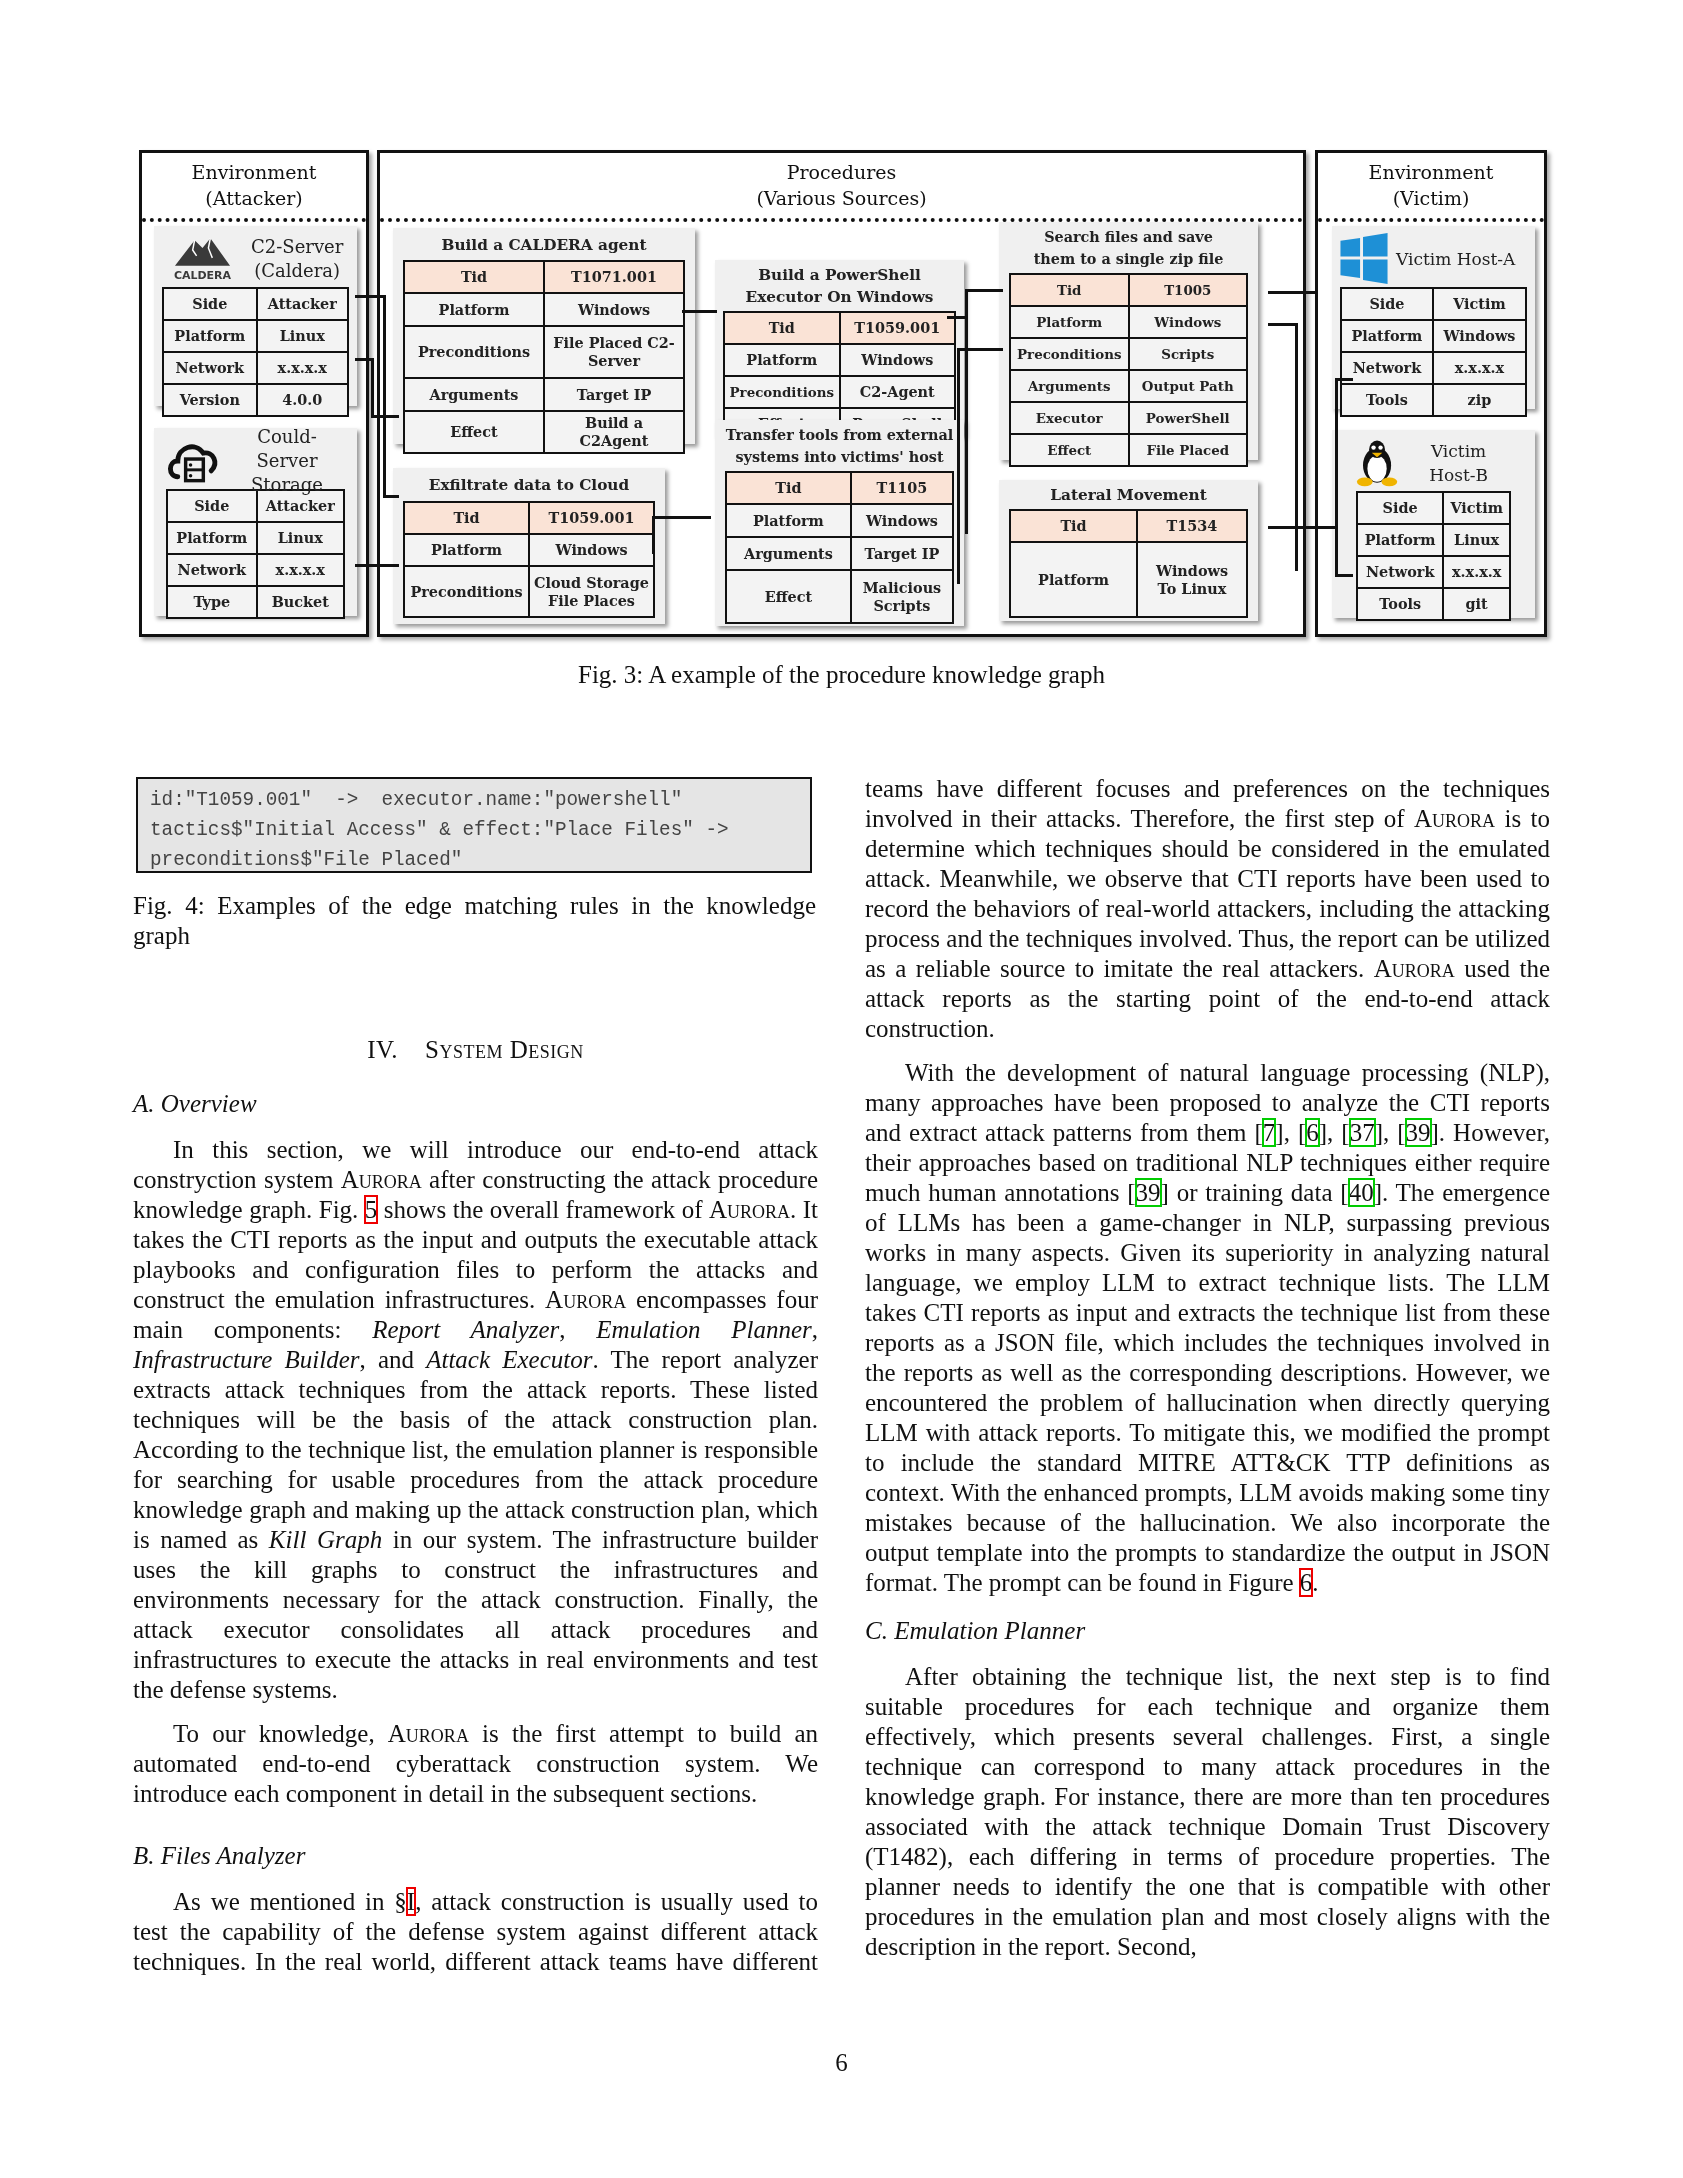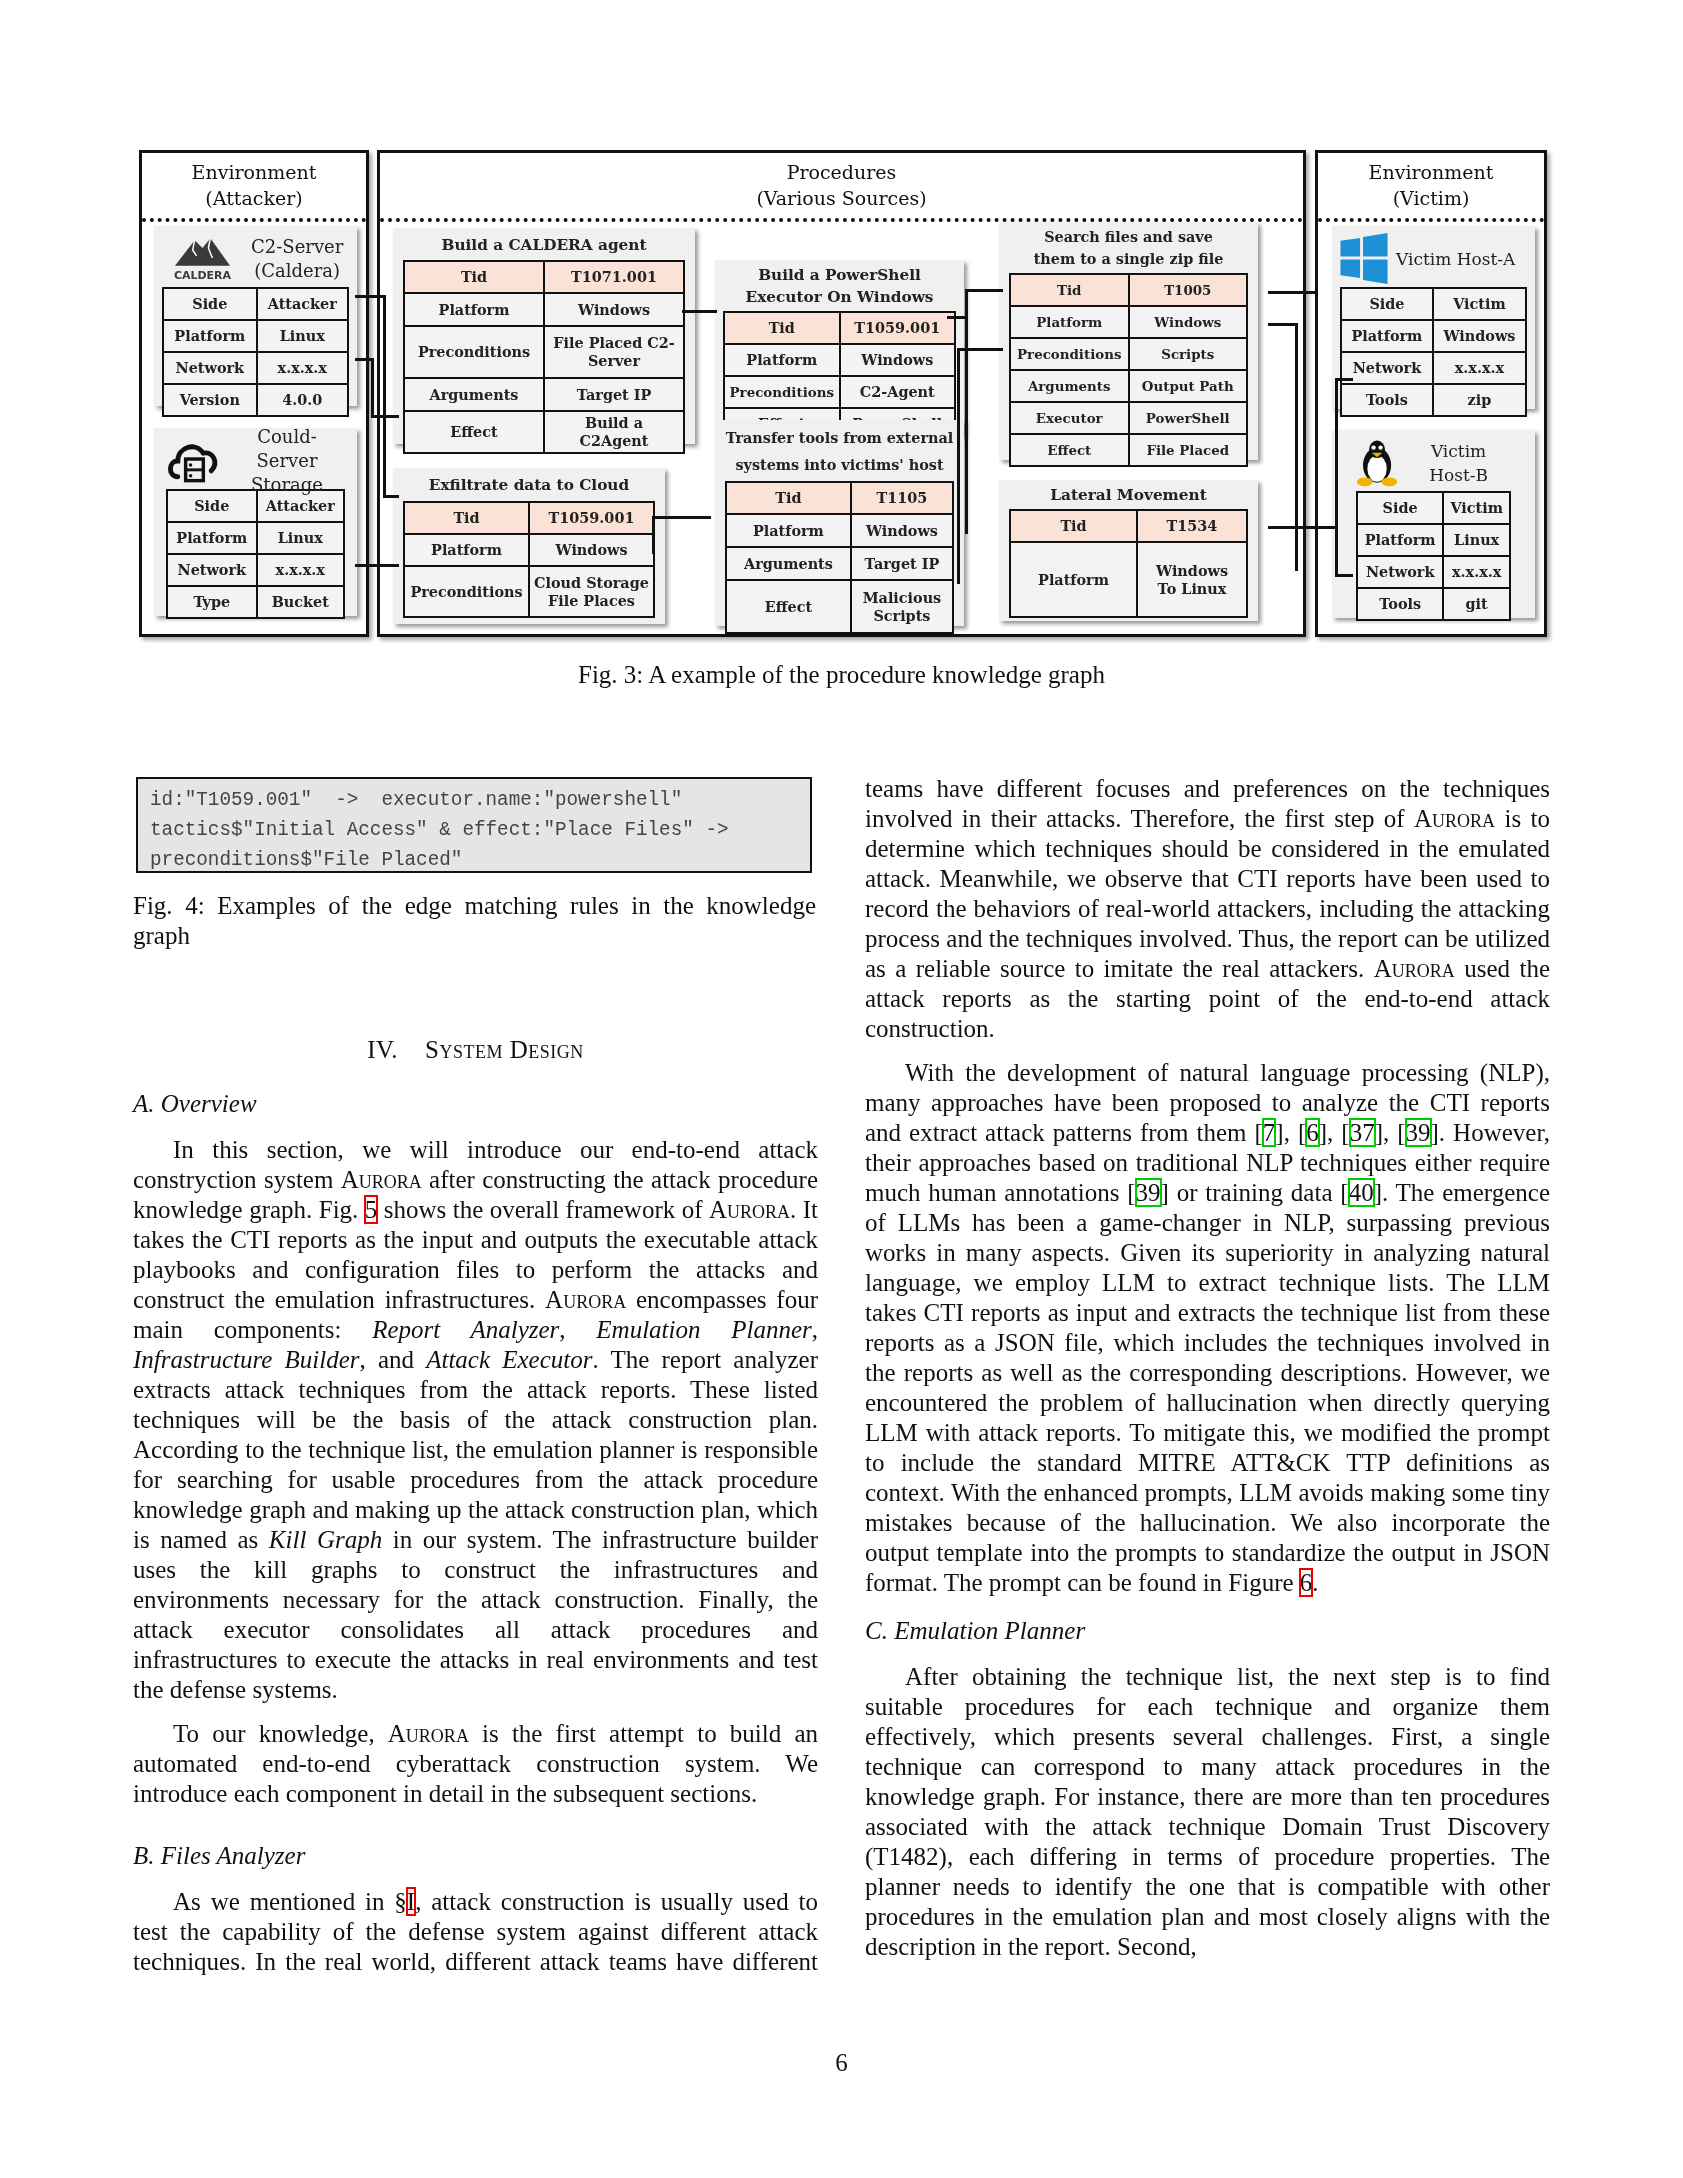--- a/index.html
+++ b/index.html
@@ -202,21 +202,21 @@
             </tr>
         <tr>
               <td style="height:32px">Effect</td>
               <td>PowerShell</td>
             </tr>
       </tbody>
         </table>
     </div>
 
     <div class="card" style="left:335px; top:267px; width:249px; height:206px; padding:4px 10px;">
-      <div class="card-title" style="font-size:14.4px; line-height:27px; margin-bottom:3px;">Transfer tools from external systems into victims' host</div>
+      <div class="card-title" style="font-size:14.4px; line-height:22px; margin-bottom:3px;">Transfer tools from external systems into victims' host</div>
       <table class="kv">
         <tbody>
             <tr class="tid">
               <td style="height:31px;width:55%">Tid</td>
               <td>T1105</td>
             </tr>
         <tr>
               <td style="height:33px">Platform</td>
               <td>Windows</td>
             </tr>

